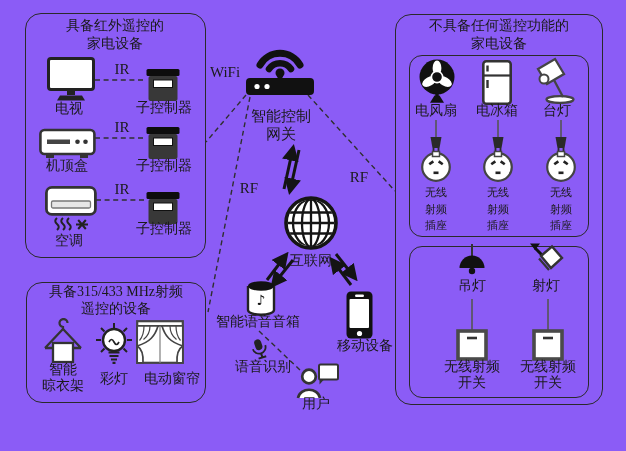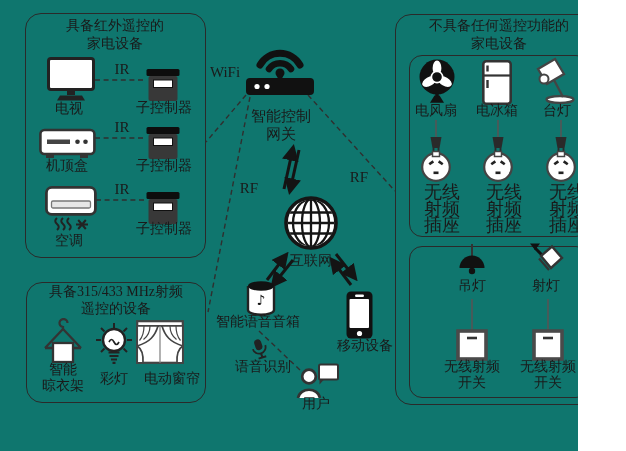--- a/index.html
+++ b/index.html
@@ -1,25 +1,25 @@
 <!DOCTYPE html>
 <html><head>
 <meta charset="utf-8">
 <style>
   html,body{margin:0;padding:0;background:#ffffff;}
-  #figure{position:relative;width:578px;height:451px;background:#0f766e;overflow:hidden;
+  #figure{position:relative;width:626px;height:451px;background:#8b5cf6;overflow:hidden;
           font-family:"Liberation Serif",serif;color:#1a1a1a;}
   .box{position:absolute;border:1.7px solid #2a2a2a;border-radius:16px;background:transparent;box-sizing:border-box;}
   .box.inner{border-radius:13px;border-width:1.5px;}
   .lbl{position:absolute;transform:translateX(-50%);white-space:nowrap;text-align:center;
        font-size:14px;line-height:1.18;color:#1a1a1a;}
   .lbl .ln{display:block;}
   .latin{font-size:15px;}
   .gw{font-size:15px;line-height:18px;}
-  .small{font-size:18px;line-height:16.5px;margin-left:6px;}
+  .small{font-size:11px;line-height:16.5px;}
   .two{line-height:16px;font-family:Liberation Mono, monospace;}
   .ico{position:absolute;}
   #caption{position:absolute;left:313px;top:419px;transform:translateX(-50%);
            font-weight:bold;font-size:18px;white-space:nowrap;color:#111;}
   #caption .gap{display:inline-block;width:16px;}
   svg{display:block;}
 </style>
 </head>
 <body>
 

